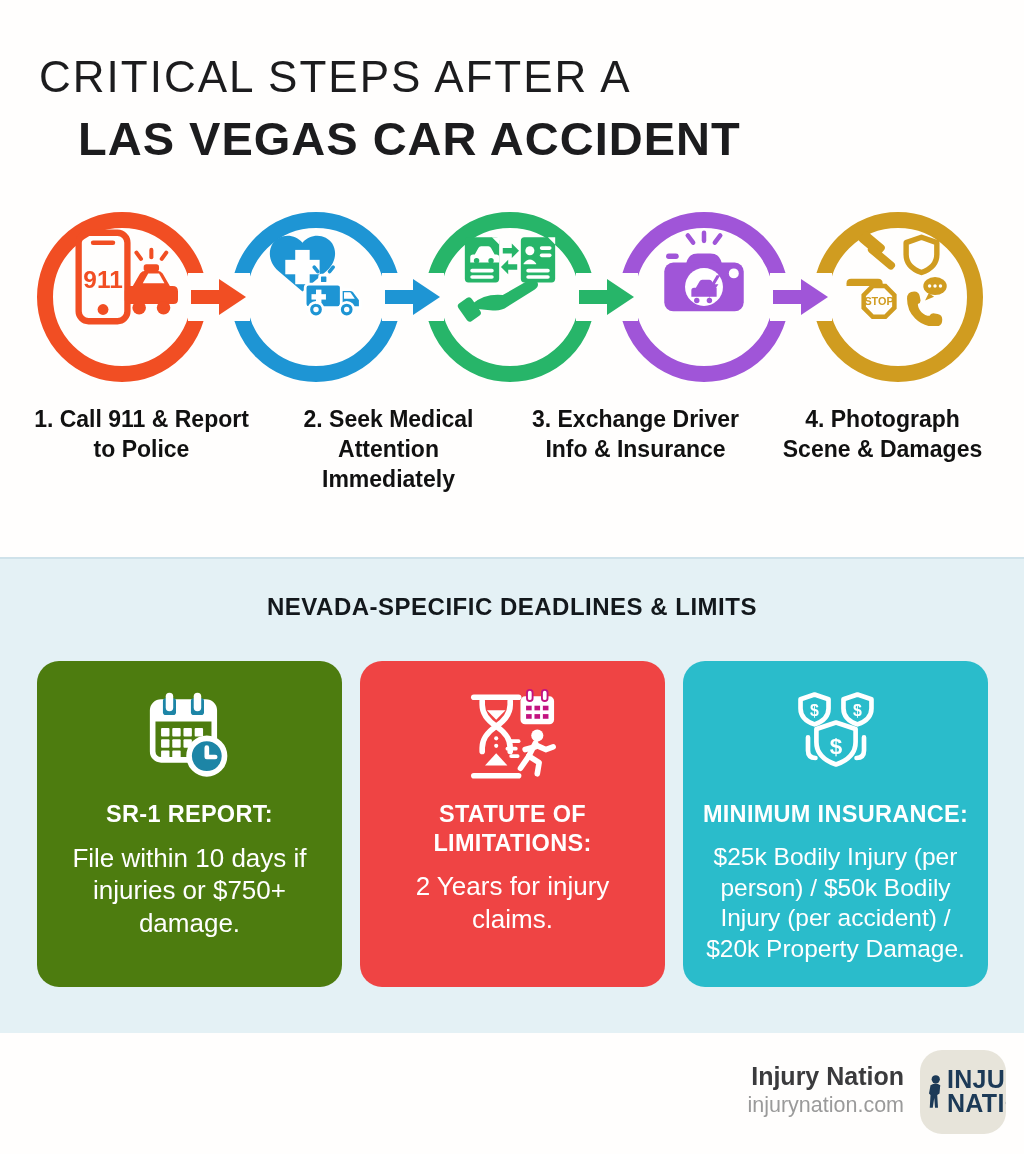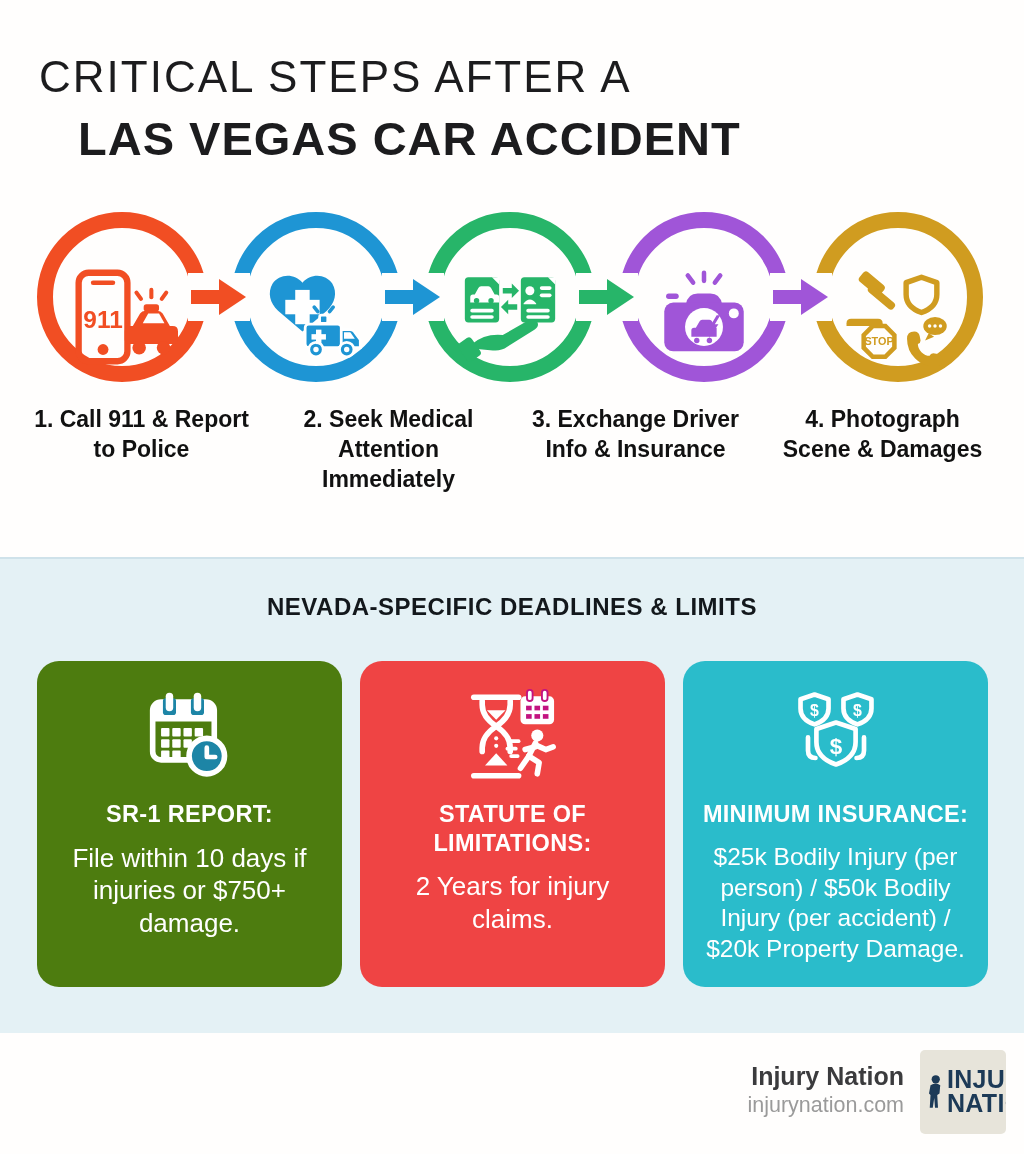--- a/index.html
+++ b/index.html
@@ -7,21 +7,21 @@
         font-family:"Liberation Sans",sans-serif;overflow:hidden;}
 
   
   .title{position:absolute;top:52px;left:0;width:100%;text-align:left;color:#1c1c1e;padding-left:39px;}
   .title-l1{font-size:44px;font-weight:400;letter-spacing:2px;}
   .title-l2{font-size:47px;font-weight:700;letter-spacing:1px;margin-top:9px;margin-left:39px;}
 
   
   .steps{position:absolute;top:203px;left:0;width:1024px;height:195px;}
   .ring{position:absolute;top:9px;width:170px;height:170px;border:16px solid #999;
-        border-radius:50%;box-sizing:border-box;display:flex;align-items:flex-end;justify-content:center;}
+        border-radius:50%;box-sizing:border-box;display:flex;align-items:flex-start;justify-content:center;}
   .ring.p1{left:37px}.ring.p2{left:231px}.ring.p3{left:425px}.ring.p4{left:619px}.ring.p5{left:813px}
   .ring svg{width:112px;height:98px;}
   .gap{position:absolute;top:70px;width:62px;height:48px;background:#fffefd;}
   .gap.g1{left:188px}.gap.g2{left:382px}.gap.g3{left:576px}.gap.g4{left:770px}
   .arrow{position:absolute;top:75px;width:56px;height:38px;}
   .arrow.a1{left:191px}.arrow.a2{left:385px}.arrow.a3{left:579px}.arrow.a4{left:773px}
 
   
   .labels{position:absolute;top:405px;left:18px;width:988px;display:flex;}
   .step-label{flex:1;text-align:center;font-size:23px;line-height:1.3;font-weight:700;
@@ -38,21 +38,21 @@
   .card-icon svg{width:112px;height:103px;}
   .card-title{font-size:23.5px;font-weight:700;margin-top:8px;letter-spacing:.3px;line-height:1.22;}
   .card-body{font-size:26px;line-height:1.26;margin-top:13px;}
   .card.c3 .card-body{font-size:24.5px;}
 
   
   .brand{position:absolute;top:1062px;right:120px;text-align:right;}
   .brand-name{font-size:25px;font-weight:700;color:#3b3b3d;}
   .brand-site{font-size:21.5px;color:#9a9a9a;margin-top:2px;}
   .logo{position:absolute;top:1050px;left:920px;width:86px;height:84px;background:#e7e4da;
-        border-radius:5px;display:flex;align-items:center;gap:3px;padding-left:6px;
+        border-radius:22px;display:flex;align-items:center;gap:3px;padding-left:6px;
         box-sizing:border-box;overflow:hidden;}
   .logo-mark svg{width:18px;height:40px;display:block;}
   .logo-text{font-size:25px;font-weight:800;color:#1c3a57;line-height:.95;
              letter-spacing:.3px;white-space:nowrap;}
 </style>
 </head>
 <body>
 
 <div class="page">
 

